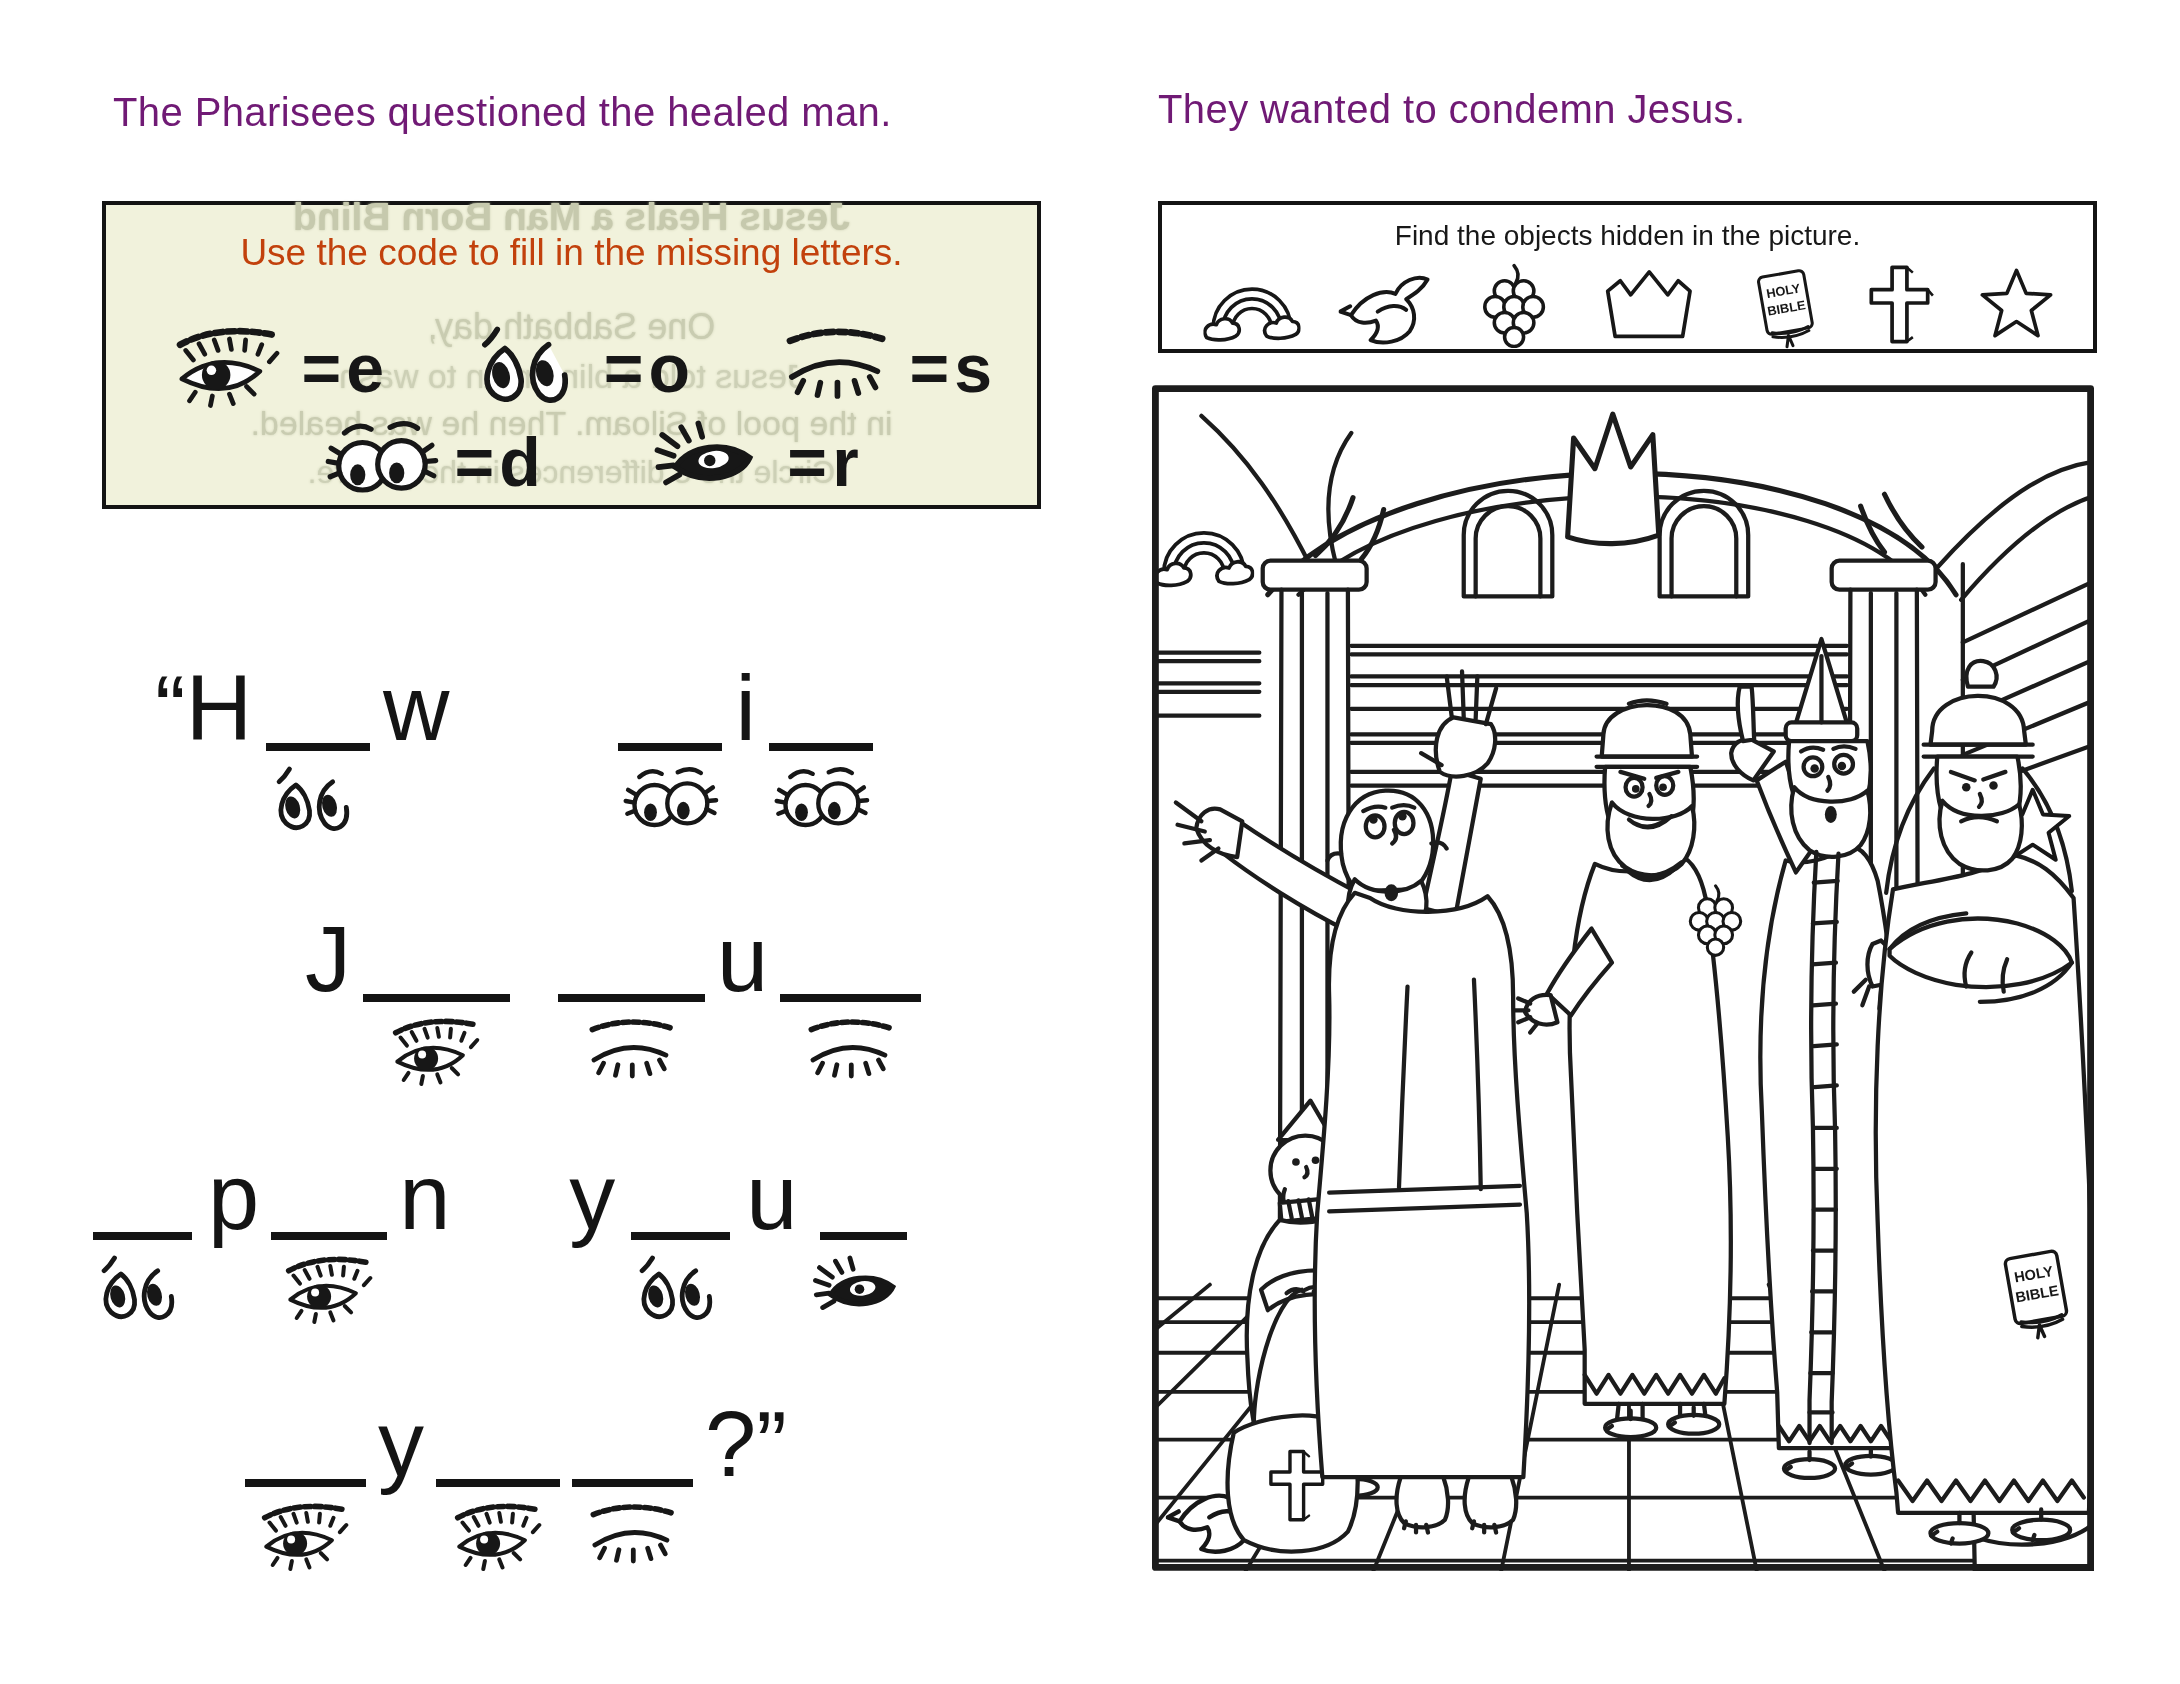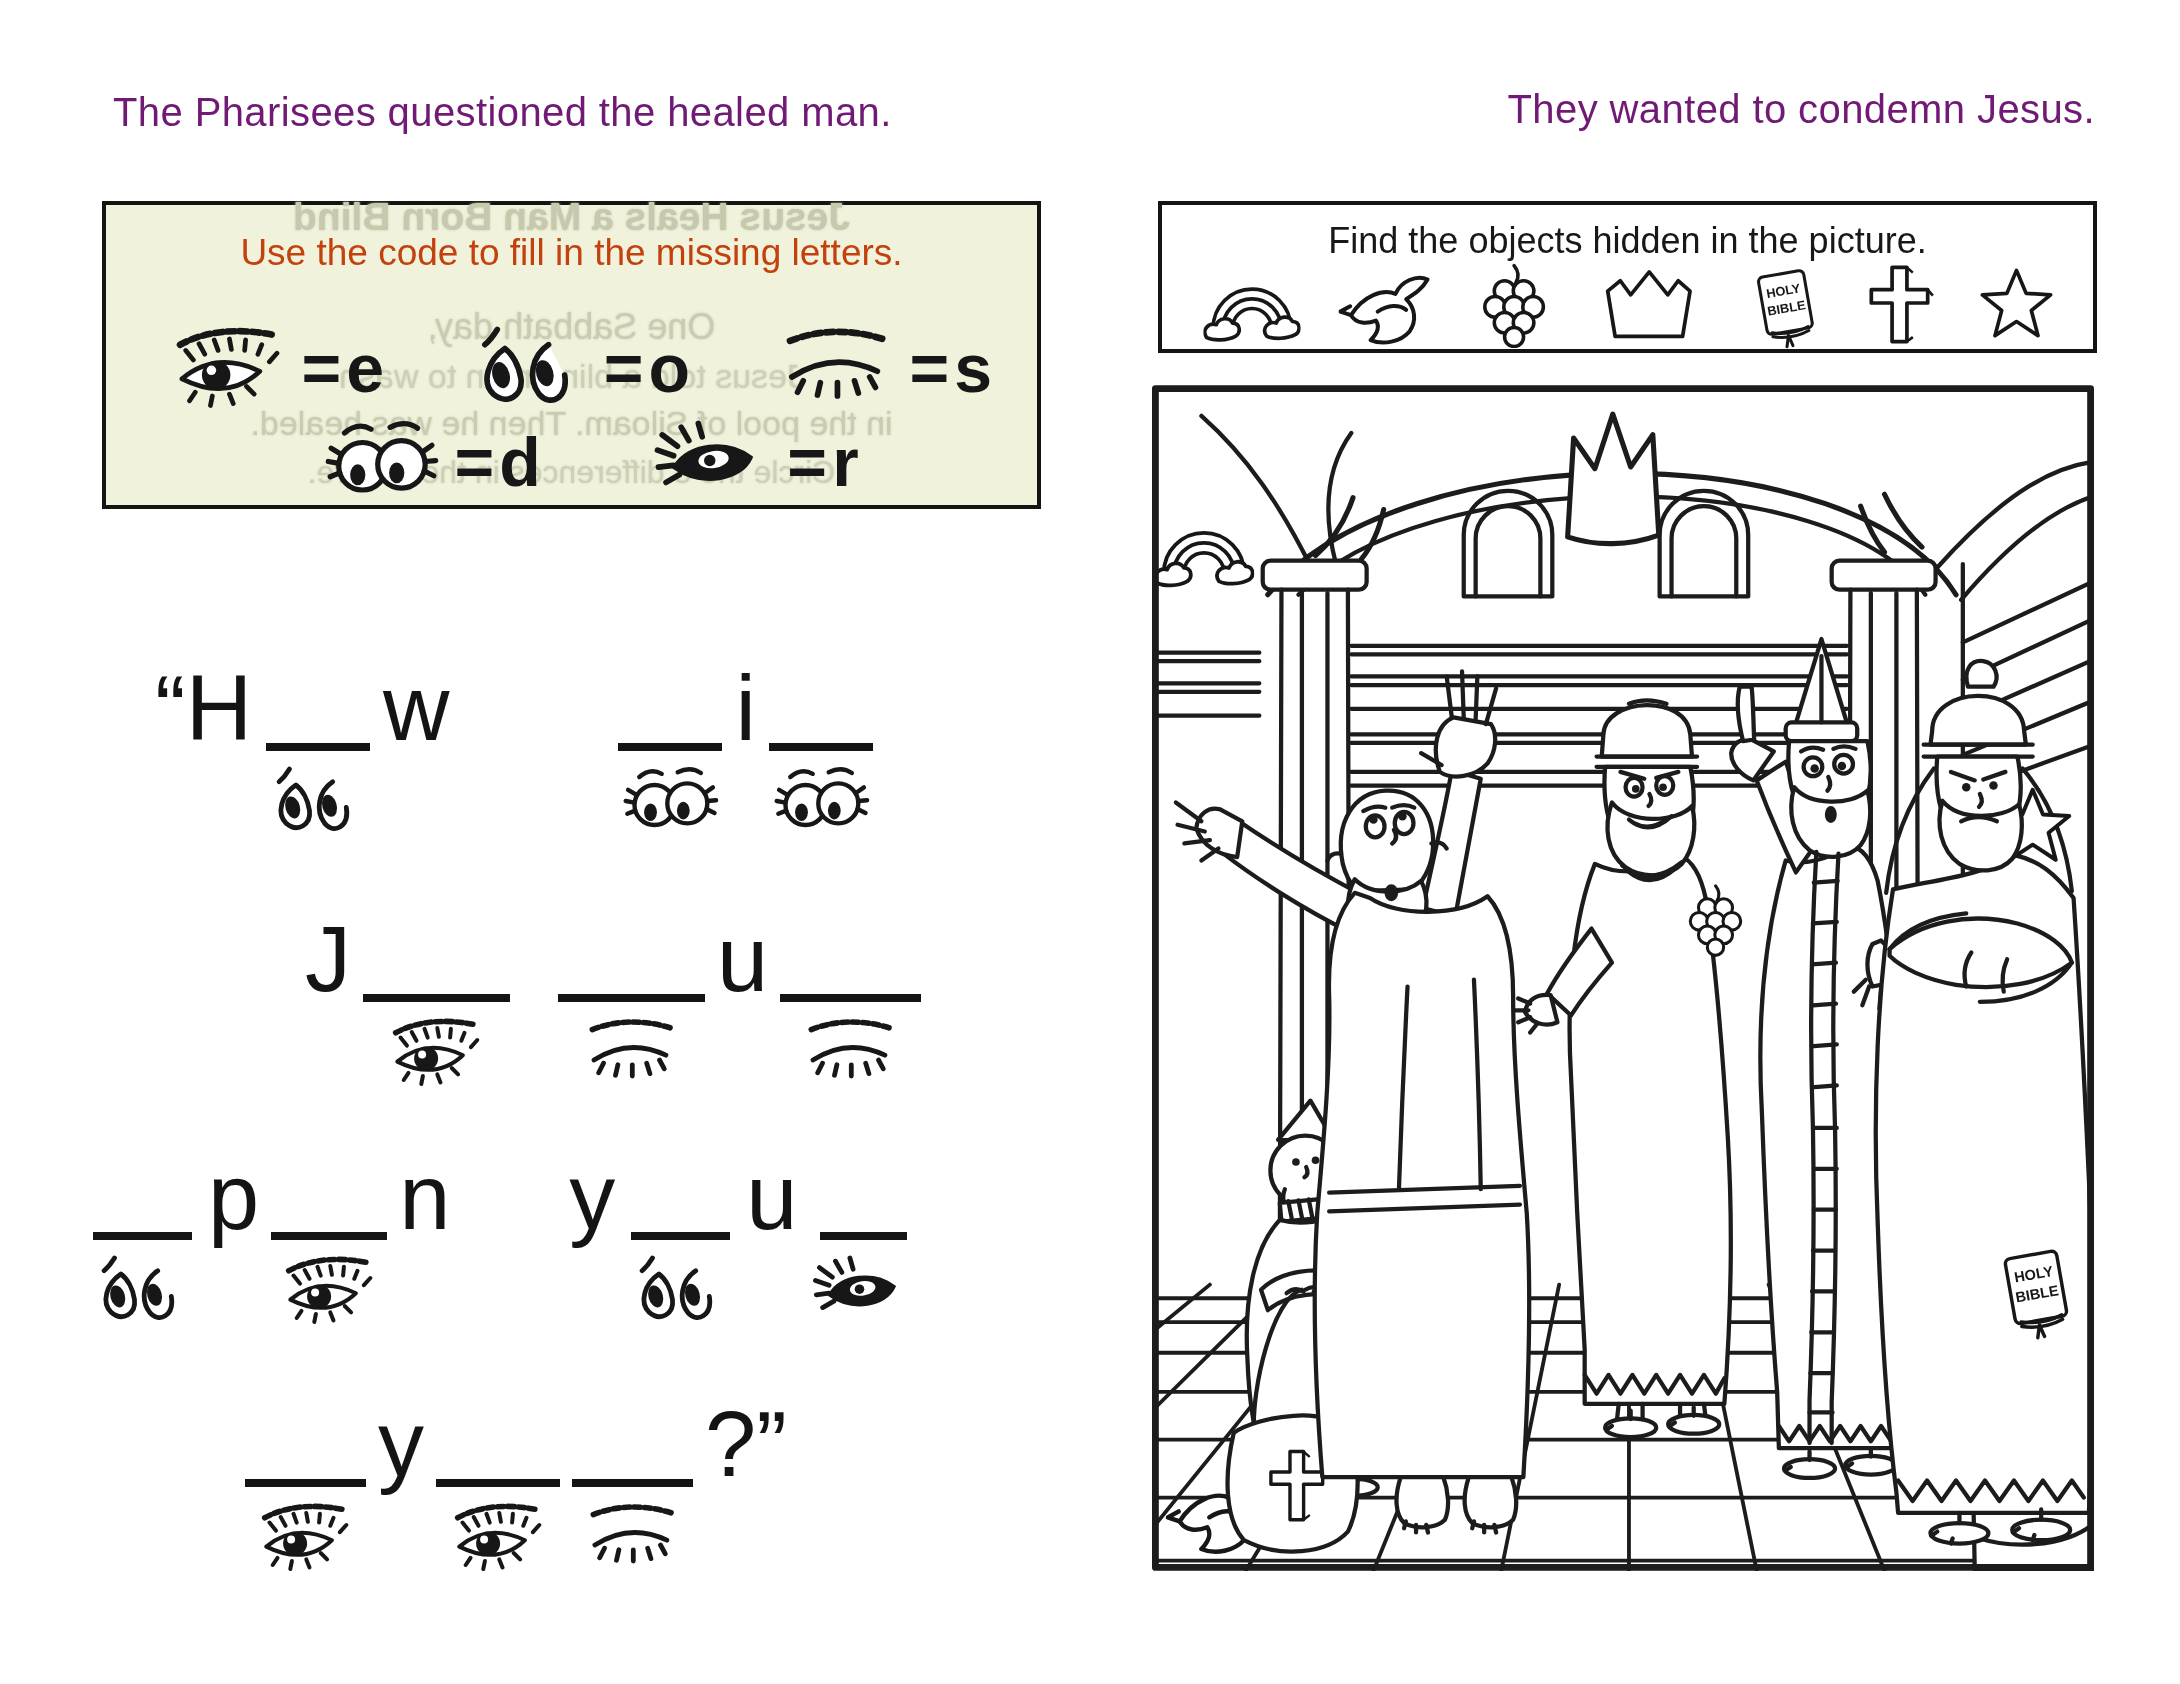--- a/index.html
+++ b/index.html
@@ -7,21 +7,21 @@
   .page {
     position:relative; width:2181px; height:1685px;
     background:#ffffff; overflow:hidden;
     font-family:"Liberation Sans", sans-serif; color:#1c1c1c;
   }
   .title {
     position:absolute; font-size:40px; font-weight:400;
     letter-spacing:0.4px; color:#701a75; white-space:nowrap;
   }
   #left-title  { left:113px; top:90px; }
-  #right-title { left:1158px; top:87px; width:937px; text-align:right; }
+  #right-title { left:1158px; top:87px; width:937px; text-align:left; }
 
   
   .code-box {
     position:absolute; left:102px; top:201px; width:939px; height:308px;
     border:4.3px solid #141414;
   }
   .bleed-line {
     position:absolute; width:100%; text-align:center;
     transform:scaleX(-1); font-weight:400; white-space:nowrap;
     text-shadow:0 0 2.6px currentColor;
@@ -57,21 +57,21 @@
   #pline3 { left:89px;  top:1138px; }
   #pline4 { left:245px;  top:1385px; }
 
   
   .objects-box {
     position:absolute; left:1158px; top:201px; width:939px; height:152px;
     border:4.3px solid #141414; background:#fff;
   }
   .objects-instruction {
     position:absolute; top:15.3px; width:100%; text-align:center;
-    font-size:36px; color:#181818;
+    font-size:28px; color:#181818;
   }
   .objects-row {
     position:absolute; top:55px; left:31px; right:25.6px;
     display:flex; justify-content:space-between; align-items:flex-end;
   }
   .objects-row svg { height:89px; }
 
   .scene {
     position:absolute; left:1152px; top:385px; width:942px; height:1186px;
   }

